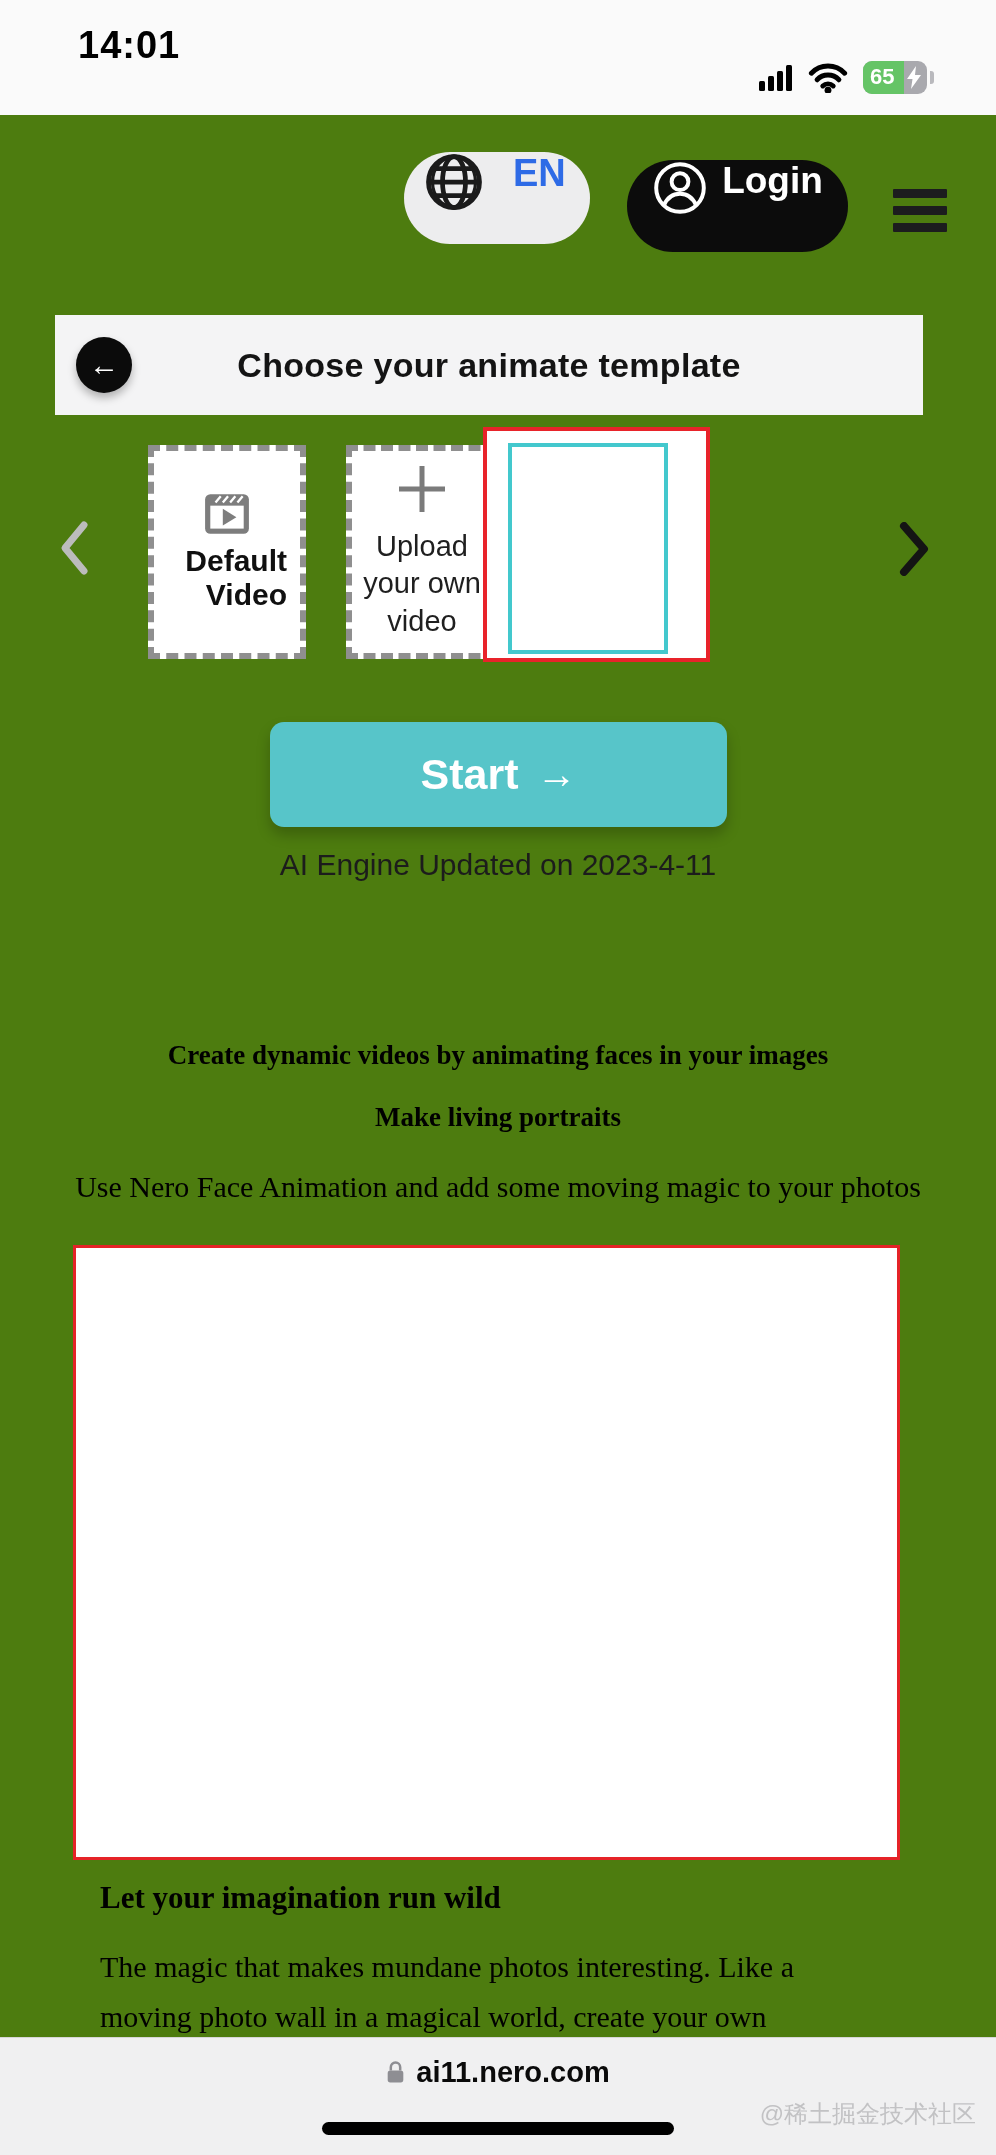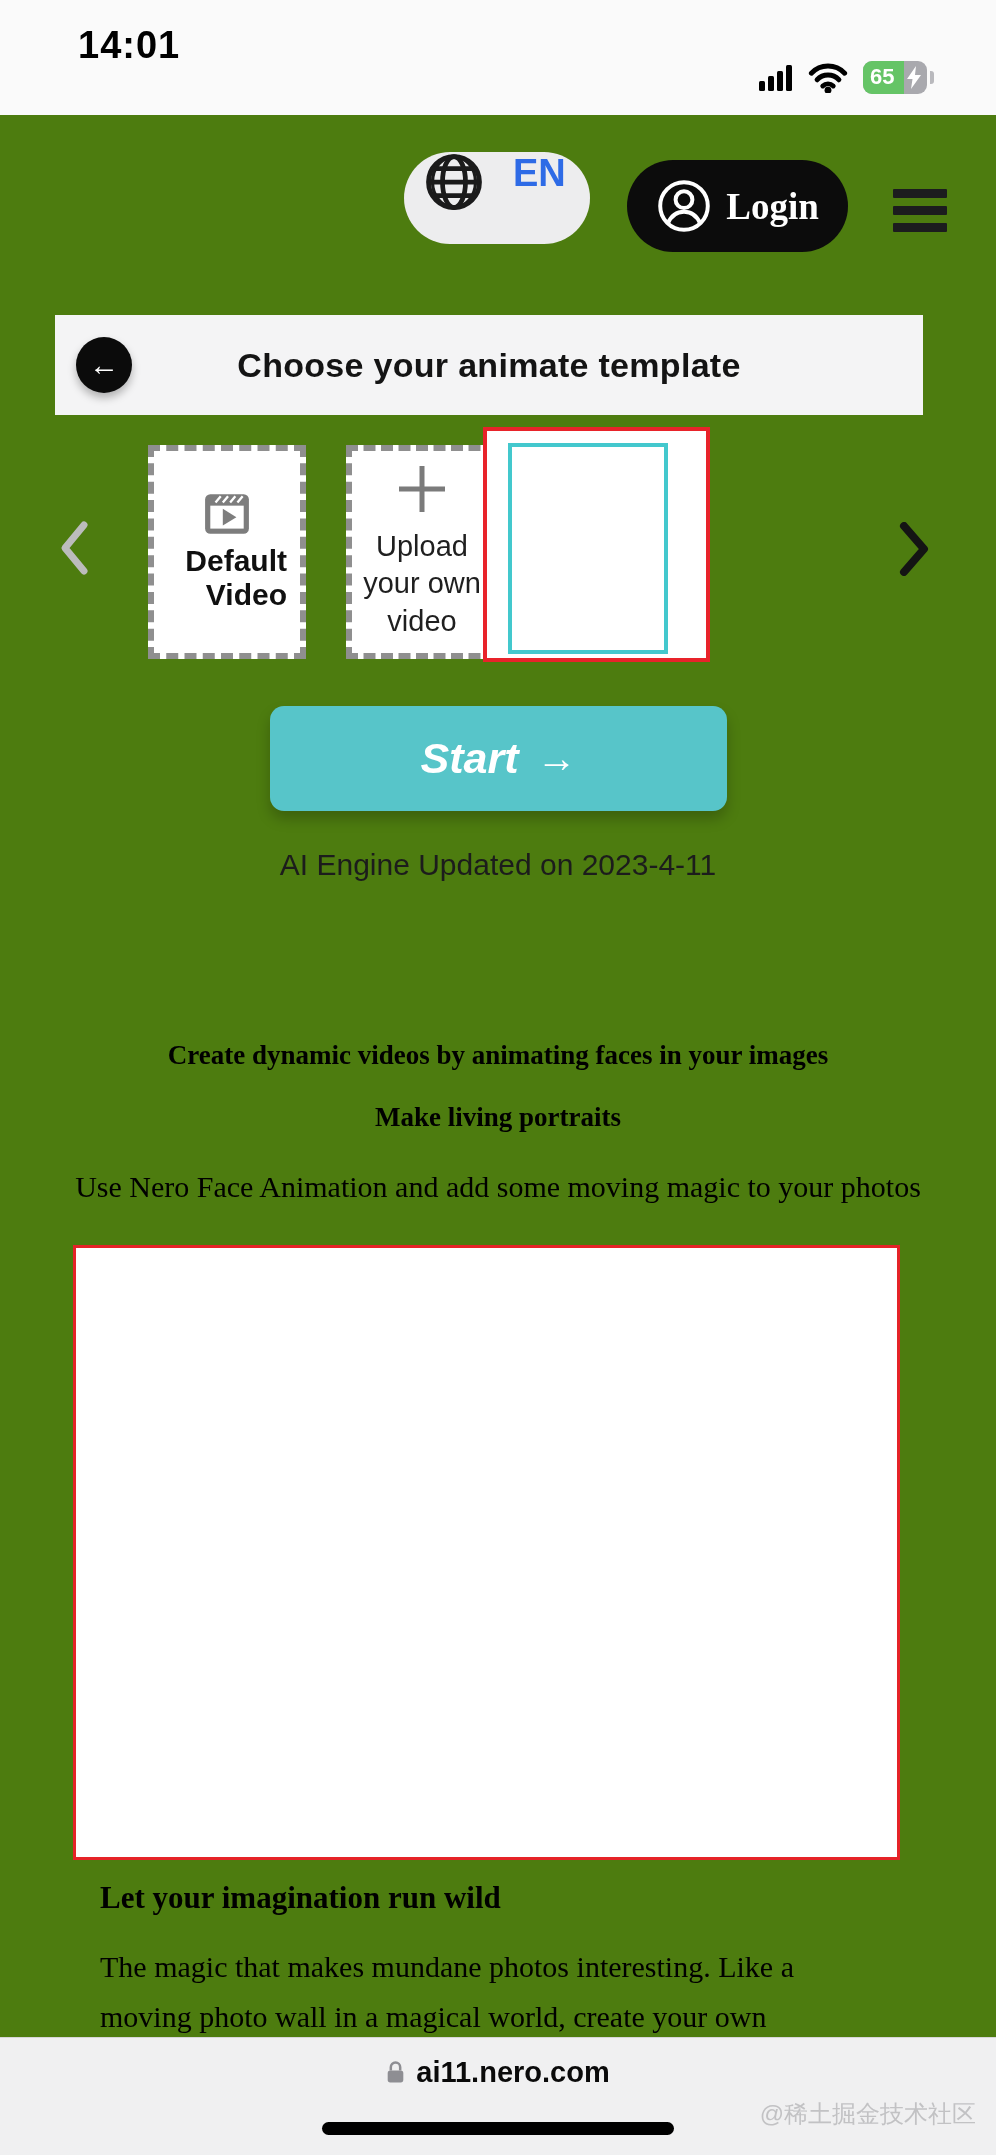--- a/index.html
+++ b/index.html
@@ -14,21 +14,21 @@
   .battery .green{position:absolute;left:0;top:0;bottom:0;width:41px;background:#65c466;}
   .battery .pct{position:absolute;left:7px;top:3px;font-size:22px;font-weight:700;color:#fff;z-index:2;}
   .battery .bolt{position:absolute;right:6px;top:5px;z-index:2;}
   .batt-nub{width:4px;height:13px;border-radius:0 3px 3px 0;background:#b9b9bd;margin-left:-12px;}
 
   
   .lang-pill{position:absolute;left:404px;top:152px;width:186px;height:92px;border-radius:46px;
              background:#ededee;display:flex;align-items:flex-start;padding-left:20px;box-sizing:border-box;gap:29px;cursor:pointer;}
   .lang-label{font-size:38px;font-weight:700;color:#2e6be6;}
   .login-pill{position:absolute;left:627px;top:160px;width:221px;height:92px;border-radius:46px;
-              background:#0c0c0c;display:flex;align-items:center;justify-content:center;gap:14px;cursor:pointer;font-family:Liberation Serif, serif;}
+              background:#0c0c0c;display:flex;justify-content:center;gap:14px;cursor:pointer;}
   .login-label{font-size:37px;font-weight:700;color:#fff;}
   .menu-btn{position:absolute;left:893px;top:189px;width:54px;cursor:pointer;}
   .menu-btn .bar{height:9px;background:#1c1c1e;border-radius:1px;margin-bottom:8px;}
   .menu-btn .bar:last-child{margin-bottom:0;}
 
   
   .chooser-bar{position:absolute;left:55px;top:315px;width:868px;height:100px;background:#f4f4f5;}
   .back-btn{position:absolute;left:21px;top:22px;width:56px;height:56px;border-radius:50%;background:#0b0b0b;
             color:#fff;display:flex;align-items:center;justify-content:center;font-size:30px;
             box-shadow:0 5px 9px rgba(0,0,0,.28);cursor:pointer;}
@@ -44,23 +44,23 @@
   .card-default{left:148px;width:158px;}
   .card-upload{left:346px;width:152px;}
   .card-default .card-label{margin-top:8px;font-size:30px;font-weight:700;line-height:1.12;text-align:right;color:#101010;width:120px;}
   .card-upload .card-label{margin-top:14px;font-size:29px;font-weight:400;line-height:1.28;text-align:center;color:#1f1f1f;width:132px;}
   .selected-frame{position:absolute;left:483px;top:427px;width:227px;height:235px;border:4px solid #e8232a;
                   box-sizing:border-box;background:#fff;cursor:pointer;}
   .selected-thumb{position:absolute;left:21px;top:12px;width:160px;height:211px;border:4px solid #43c8cd;
                   box-sizing:border-box;background:#fff;}
 
   
-  .start-btn{position:absolute;left:270px;top:706px;width:457px;height:105px;background:#57c5c9;border-radius:14px;
+  .start-btn{position:absolute;left:270px;top:722px;width:457px;height:105px;background:#57c5c9;border-radius:14px;
              display:flex;align-items:center;justify-content:center;color:#fff;font-size:43px;font-weight:700;
-             box-shadow:0 8px 14px rgba(0,0,0,.22);cursor:pointer;font-style:italic;}
+             box-shadow:0 8px 14px rgba(0,0,0,.22);cursor:pointer;}
   .start-arrow{font-weight:400;font-size:40px;margin-left:18px;}
   .engine-note{position:absolute;left:0;right:0;top:848px;text-align:center;font-size:30px;color:#1c1c1c;}
 
   
   .serif{font-family:"Liberation Serif",serif;color:#000;}
   .h-line1{position:absolute;left:0;right:0;top:1040px;text-align:center;font-weight:700;font-size:27px;}
   .h-line2{position:absolute;left:0;right:0;top:1102px;text-align:center;font-weight:700;font-size:27px;}
   .h-sub{position:absolute;left:0;right:0;top:1170px;text-align:center;font-weight:400;font-size:30px;}
   .red-box{position:absolute;left:73px;top:1245px;width:827px;height:615px;border:3px solid #e52328;
            box-sizing:border-box;background:#fff;}

